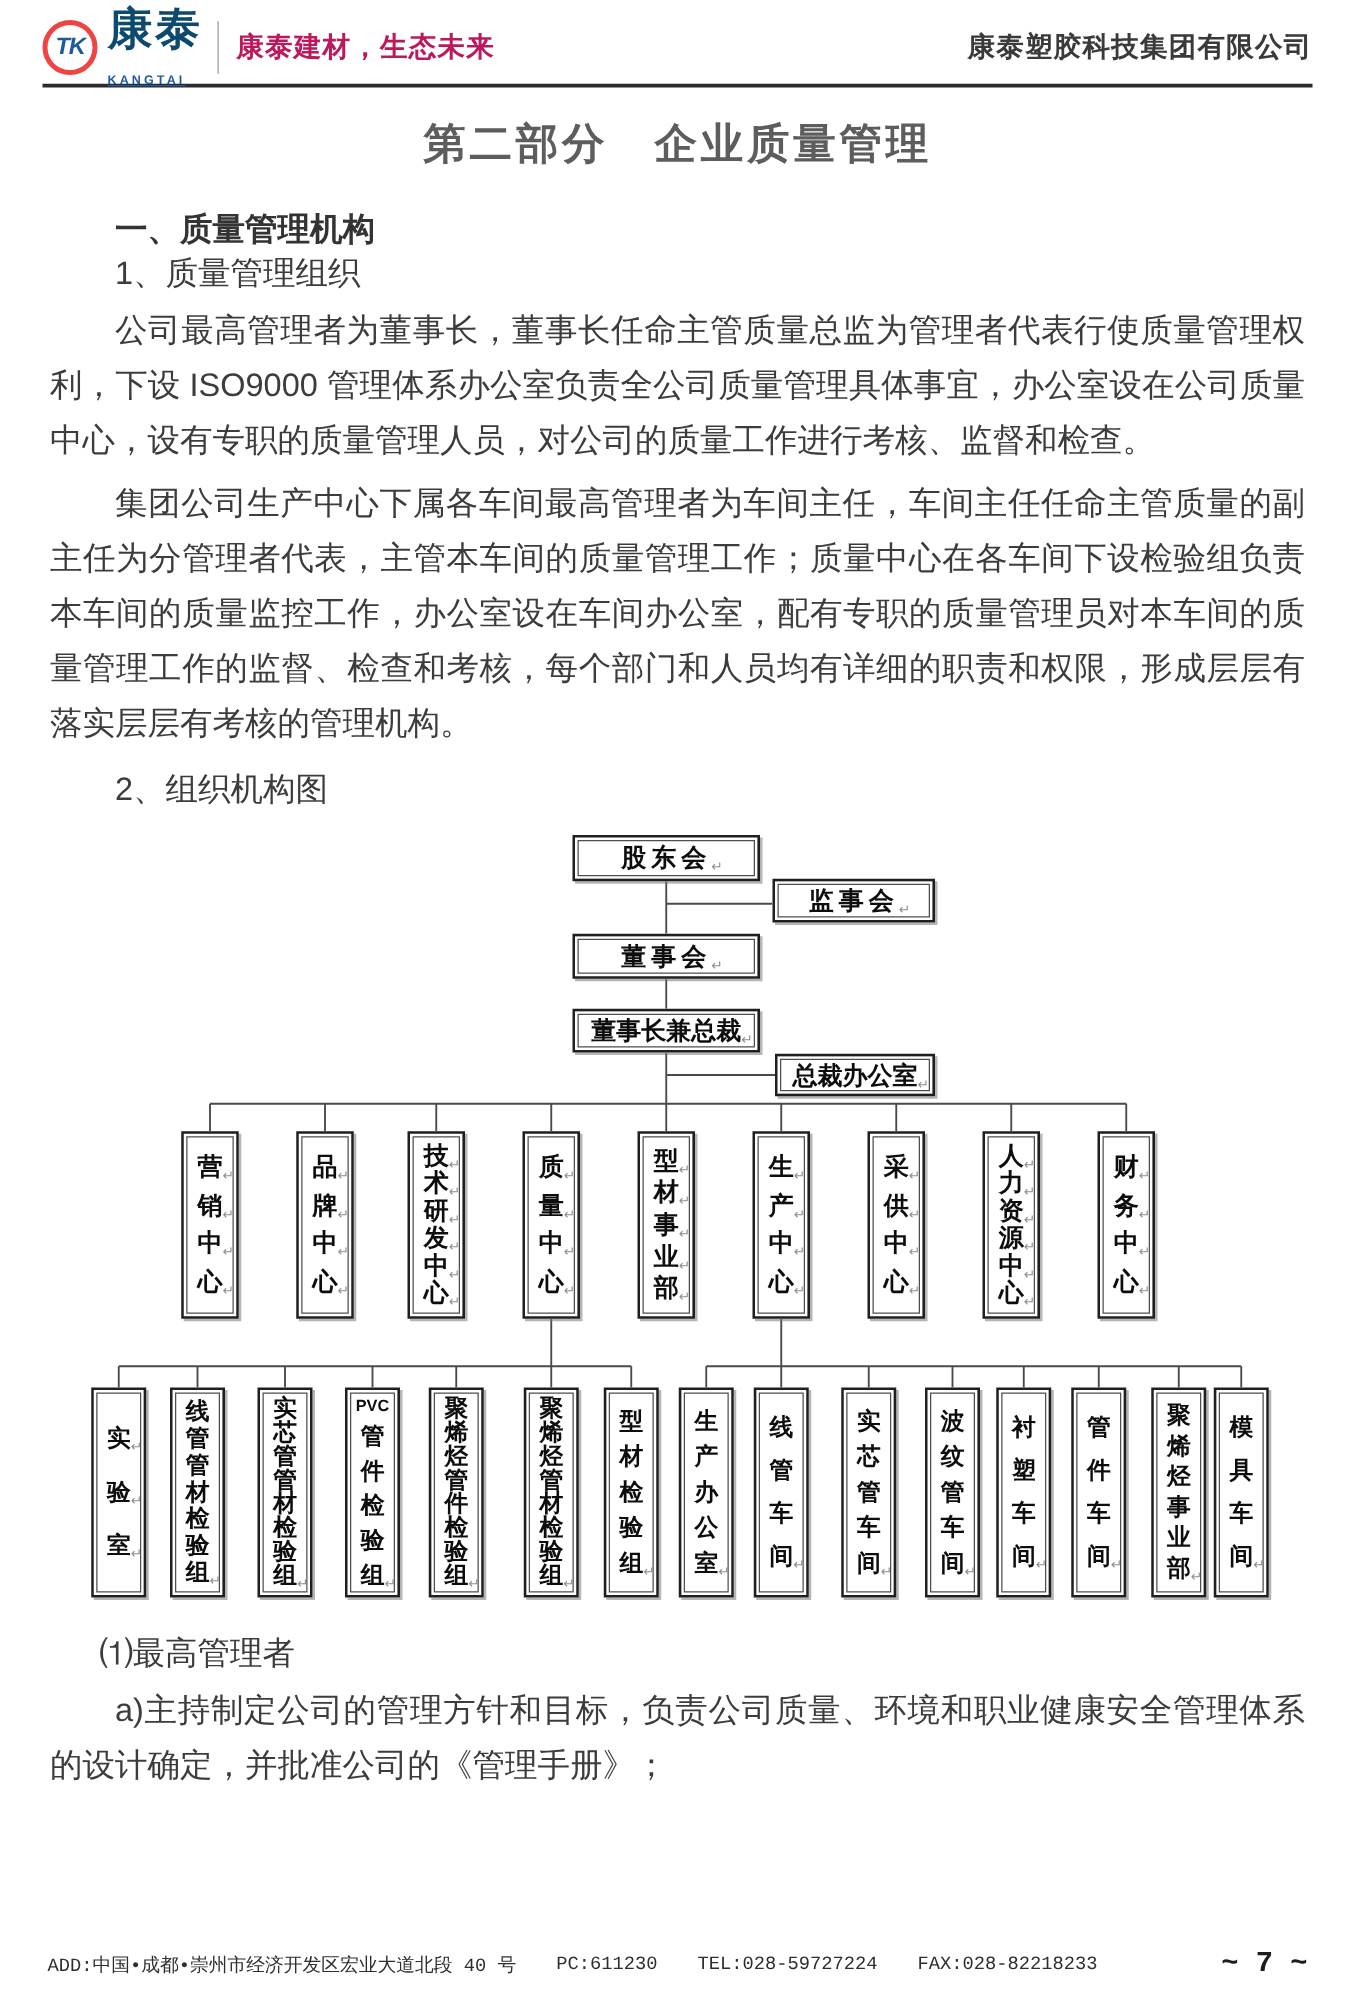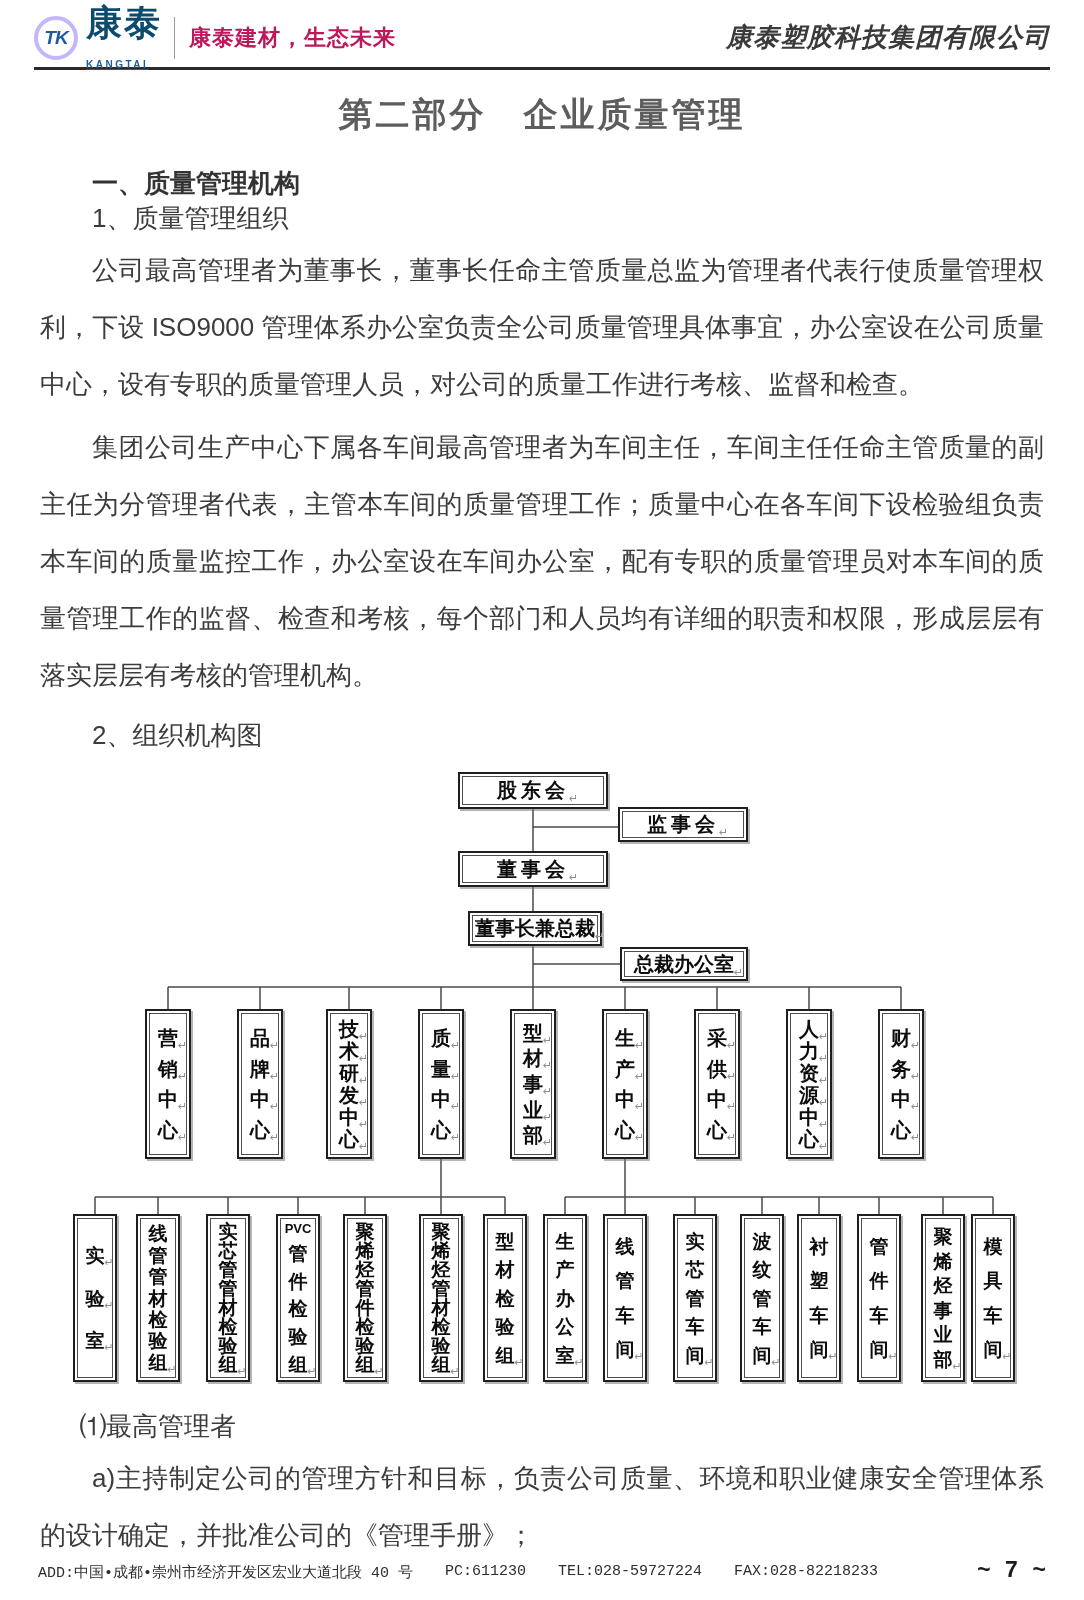--- a/index.html
+++ b/index.html
@@ -8,40 +8,40 @@
     font-family:"Liberation Sans","DejaVu Sans",sans-serif;
     color:#3c3c3c;overflow:hidden;
   }
   
   .header{
     margin:0 34px;height:70px;display:flex;align-items:center;
     border-bottom:3px solid #2b2b2b;padding-top:8px;box-sizing:border-box;
   }
   .logo-wrap{display:flex;align-items:center;gap:8px;}
   .logo-circle{
-    width:44px;height:44px;border-radius:50%;border:4px solid #c4b5fd;
+    width:44px;height:44px;border-radius:50%;border:4px solid #ef4444;
     display:flex;align-items:center;justify-content:center;box-sizing:border-box;
     color:#1e5b9d;font-weight:bold;font-style:italic;font-size:19px;letter-spacing:-1px;
   }
   .logo-cn{display:flex;flex-direction:column;line-height:1;}
   .logo-cn .cn{font-size:36px;font-weight:bold;color:#0c4a6e;letter-spacing:2px;}
   .logo-cn .latin{font-size:10px;font-weight:bold;color:#1e5b9d;letter-spacing:2.5px;margin-top:19px;text-decoration:underline;}
   .logo-divider{width:1px;height:42px;background:#9a9a9a;margin:0 14px 0 12px;}
   .slogan{font-size:22px;font-weight:bold;color:#be185d;letter-spacing:1px;}
-  .company{margin-left:auto;font-size:26px;font-weight:bold;color:#3a3a3a;letter-spacing:1px;font-style:italic;}
+  .company{margin-left:auto;font-size:22px;font-weight:bold;color:#3a3a3a;letter-spacing:1px;}
   
   .doc-title{
     text-align:center;font-size:34px;color:#5d5d5d;font-weight:600;
     letter-spacing:3px;margin:22px 0 10px 0;
   }
   .content{padding:0 40px;}
   .h1{font-size:26px;font-weight:bold;color:#333;margin:28px 0 0 52px;}
   .sub{font-size:26px;color:#3c3c3c;margin:0 0 0 52px;}
   .para{
-    font-size:26px;line-height:57px;text-align:justify;color:#3c3c3c;
+    font-size:26px;line-height:44px;text-align:justify;color:#3c3c3c;
     text-indent:2em;margin:6px 0 0 0;
   }
   .sub2{font-size:26px;color:#3c3c3c;margin:14px 0 0 52px;}
   
   .chart{position:relative;width:950px;height:650px;margin:6px 0 0 20px;}
   .chart svg{position:absolute;left:0;top:0;}
   .obox{
     position:absolute;background:#fff;border:2px solid #1f1f1f;box-sizing:border-box;
     box-shadow:inset 0 0 0 2px #ffffff,inset 0 0 0 3px #4e4e4e,2px 2px 0 rgba(120,120,120,.55);
     display:flex;align-items:center;justify-content:center;color:#0d0d0d;
@@ -129,21 +129,21 @@
       </svg>
   <div class="obox" style="left: 398px; top: 13px; width: 150px; height: 37px;">
         <span class="hboxlbl" style="letter-spacing: 4px;">股东会<i class="cr">↵</i></span>
       </div>
       <div class="obox" style="left: 558px; top: 48px; width: 130px; height: 35px;">
         <span class="hboxlbl" style="letter-spacing: 4px;">监事会<i class="cr">↵</i></span>
       </div>
       <div class="obox" style="left: 398px; top: 92px; width: 150px; height: 36px;">
         <span class="hboxlbl" style="letter-spacing: 4px;">董事会<i class="cr">↵</i></span>
       </div>
-      <div class="obox" style="left: 408px; top: 152px; width: 134px; height: 35px;">
+      <div class="obox" style="left: 398px; top: 152px; width: 150px; height: 35px;">
         <span class="hboxlbl">董事长兼总裁<i class="cr">↵</i></span>
       </div>
       <div class="obox" style="left: 560px; top: 188px; width: 128px; height: 34px;">
         <span class="hboxlbl">总裁办公室<i class="cr">↵</i></span>
       </div>
       <div class="obox vbox" style="left: 85px; top: 250px; width: 46px; height: 150px;">
         <span class="ch">营<i class="cr">↵</i></span>
         <span class="ch">销<i class="cr">↵</i></span>
         <span class="ch">中<i class="cr">↵</i></span>
         <span class="ch">心<i class="cr">↵</i></span>

